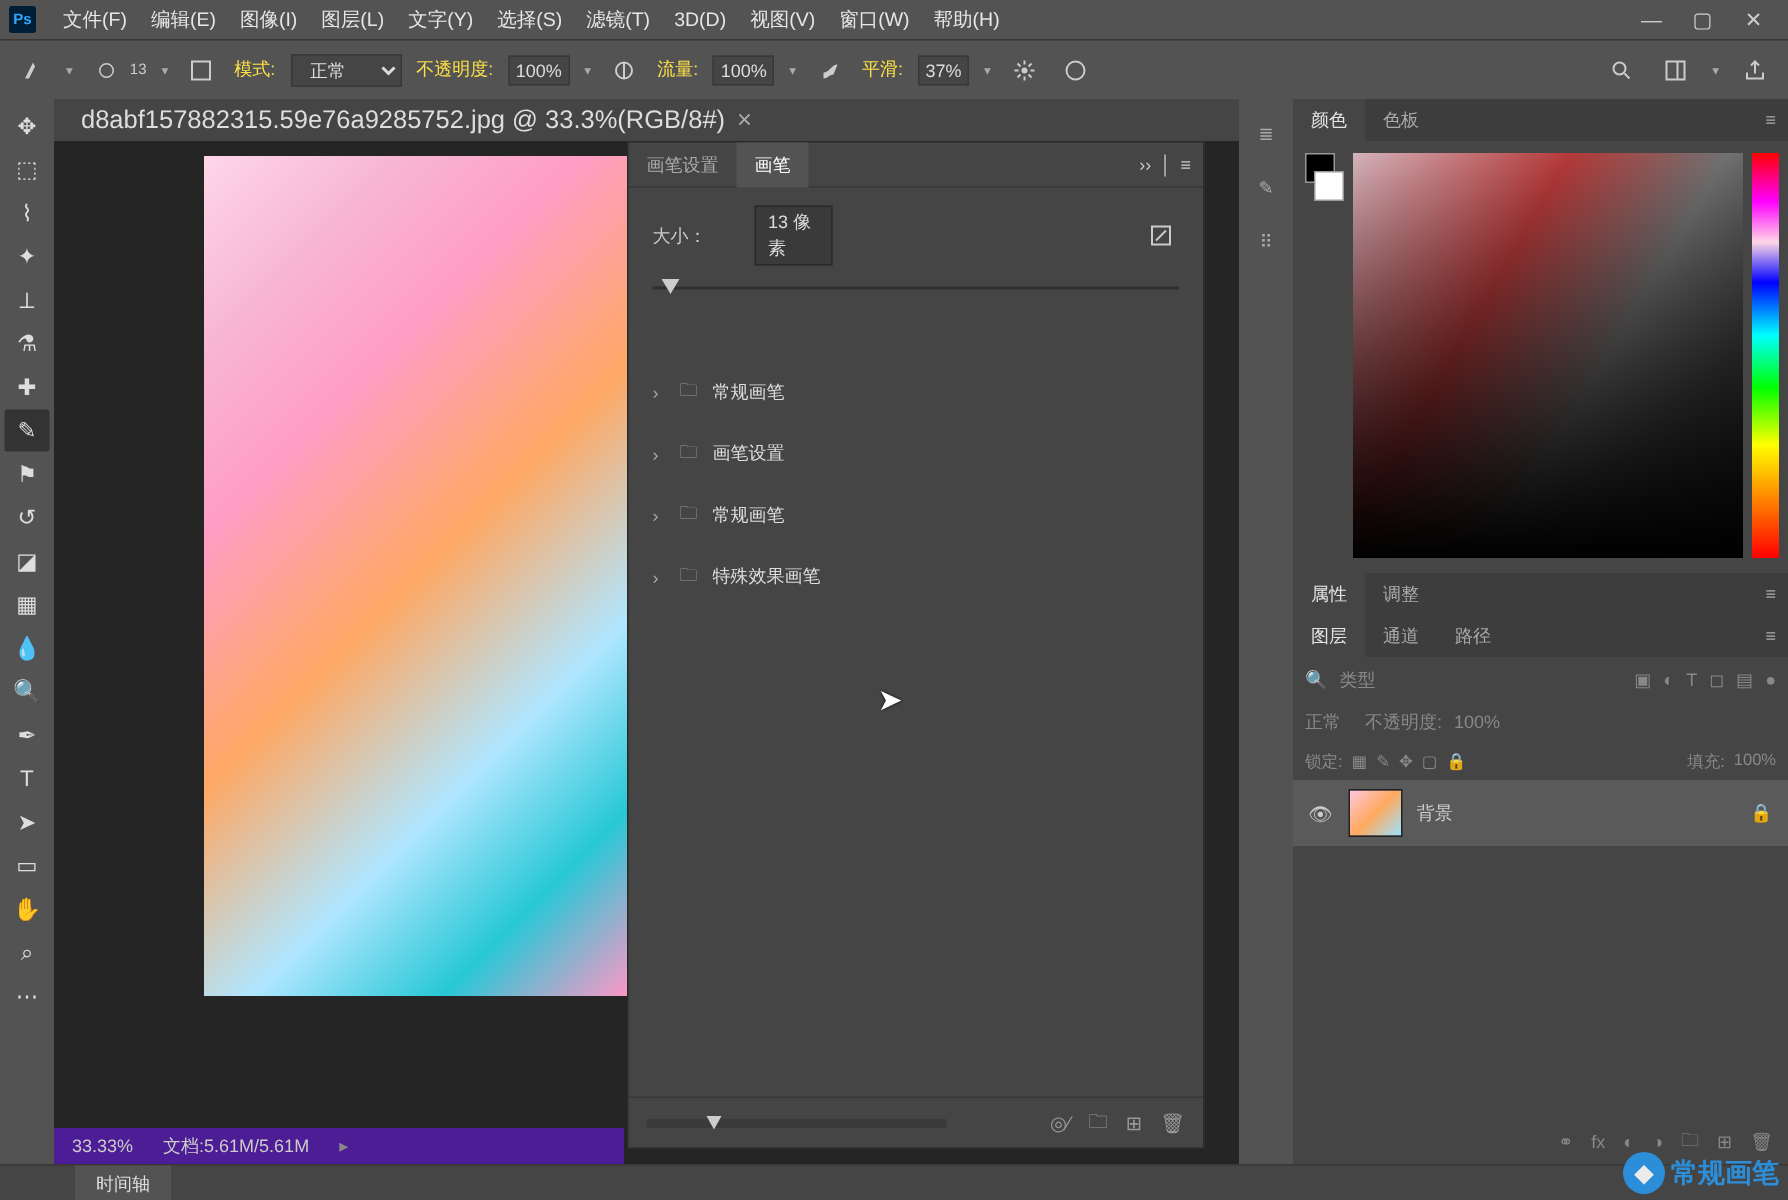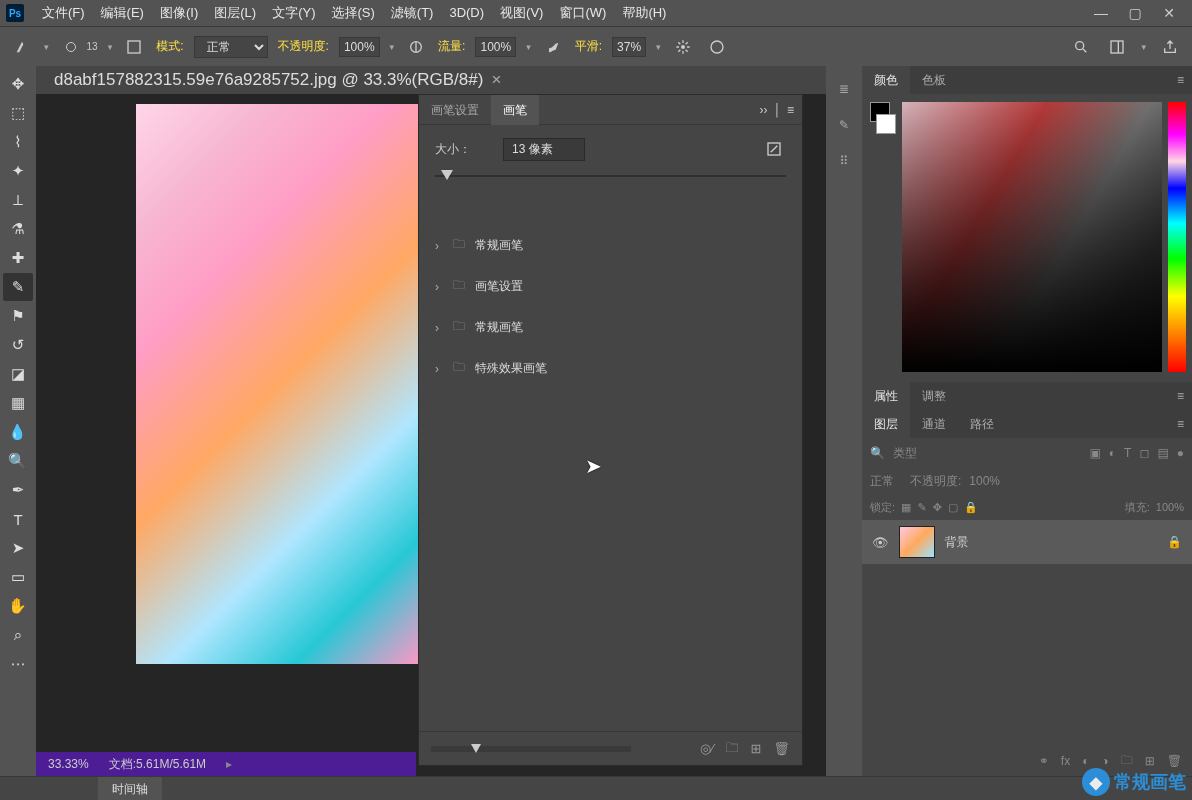--- a/index.html
+++ b/index.html
@@ -25,21 +25,21 @@
 .doc-tab { padding:0 10px; color:#ddd; display:flex; align-items:center; gap:8px; font-size:17px; }
 .doc-close { color:#aaa; cursor:pointer; }
 .canvas-viewport { flex:1; position:relative; overflow:hidden; }
 .canvas-img { position:absolute; left:100px; top:10px; width:285px; height:560px; background:linear-gradient(135deg,#ffd6e9 0%,#f7b7d3 15%,#ff9dc5 30%,#ffa864 50%,#b0e6ff 70%,#27c8d6 85%,#ff97c5 100%); }
 .brush-panel { position:absolute; left:418px; top:94px; width:385px; height:672px; background:#454545; border:1px solid #2a2a2a; display:flex; flex-direction:column; }
 .bp-header { height:30px; display:flex; align-items:center; border-bottom:1px solid #383838; }
 .bp-tab { padding:0 12px; line-height:30px; color:#aaa; cursor:pointer; }
 .bp-tab.active { color:#fff; background:#535353; }
 .bp-collapse { margin-left:auto; padding:0 8px; color:#ccc; display:flex; gap:6px; align-items:center; }
 .bp-size-row { padding:12px 16px 6px 16px; display:flex; align-items:center; gap:32px; }
-.bp-size-input { background:#3a3a3a; border:1px solid #2a2a2a; padding:2px 8px; color:#ddd; width:82px; text-align:left; }
+.bp-size-input { background:#3a3a3a; border:1px solid #2a2a2a; padding:2px 8px; color:#ddd; width:52px; text-align:left; }
 .bp-size-track { margin:0 16px 14px 16px; height:18px; position:relative; }
 .bp-size-track::before { content:""; position:absolute; left:0; right:0; top:8px; height:2px; background:#2f2f2f; }
 .bp-size-thumb { position:absolute; left:6px; top:3px; width:0; height:0; border-left:6px solid transparent; border-right:6px solid transparent; border-top:10px solid #ccc; }
 .bp-folder { padding:10px 16px; display:flex; align-items:center; gap:10px; color:#ddd; cursor:pointer; }
 .bp-chevron { width:8px; color:#aaa; }
 .bp-folder-icon { color:#999; }
 .bp-footer { margin-top:auto; height:34px; border-top:1px solid #383838; display:flex; align-items:center; padding:0 12px; gap:12px; }
 .bp-footer .spacer { flex:1; }
 .bp-footer .fico { color:#999; cursor:pointer; font-size:13px; }
 .bp-scroll-track { height:6px; background:#3a3a3a; position:relative; flex:0 0 200px; }
@@ -61,21 +61,21 @@
 .layer-filter-row { height:30px; display:flex; align-items:center; padding:0 8px; gap:8px; color:#888; }
 .layer-filter-row .spacer { flex:1; }
 .layer-blend-row { height:26px; display:flex; align-items:center; padding:0 8px; gap:8px; color:#888; }
 .layer-lock-row { height:26px; display:flex; align-items:center; padding:0 8px; gap:6px; color:#888; font-size:11px; }
 .layer-item { background:#5a5a5a; height:44px; display:flex; align-items:center; padding:0 10px; gap:10px; }
 .layer-eye { color:#ccc; font-size:13px; }
 .layer-thumb { width:36px; height:32px; background:linear-gradient(135deg,#ffc8e0,#ffa95e 50%,#9be4ff); border:1px solid #222; }
 .layer-lock { margin-left:auto; color:#aaa; }
 .layers-footer { margin-top:auto; height:30px; display:flex; align-items:center; justify-content:flex-end; padding:0 10px; gap:12px; color:#888; }
 .statusbar { position:absolute; left:36px; bottom:24px; height:24px; display:flex; align-items:center; gap:20px; color:#ccc; padding:0 12px; background:#4c1d95; width:380px; }
-.timeline-bar { position:absolute; left:0; bottom:0; height:24px; width:100%; background:#454545; border-top:1px solid #383838; display:flex; align-items:center;padding-left:48px; }
+.timeline-bar { position:absolute; left:0; bottom:0; height:24px; width:100%; background:#454545; border-top:1px solid #383838; display:flex; align-items:center; }
 .timeline-tab { padding:0 14px; line-height:24px; background:#535353; color:#ddd; margin-left:50px; }
 .cursor-arrow { position:absolute; left:585px; top:454px; font-size:20px; color:#fff; text-shadow:0 0 2px #000; pointer-events:none; }
 .brush-thumb-indicator { width:10px; height:10px; border-radius:50%; border:1px solid #ccc; }
 .watermark { position:absolute; right:6px; bottom:4px; font-size:18px; color:#2a96e8; font-weight:bold; display:flex; align-items:center; gap:4px; opacity:.9; }
 .wm-logo { width:28px; height:28px; border-radius:50%; background:#2a96e8; display:flex; align-items:center; justify-content:center; color:#fff; font-size:16px; }
 .svgicon { width:16px; height:16px; fill:#ccc; }
 </style>
 </head>
 <body>
 

